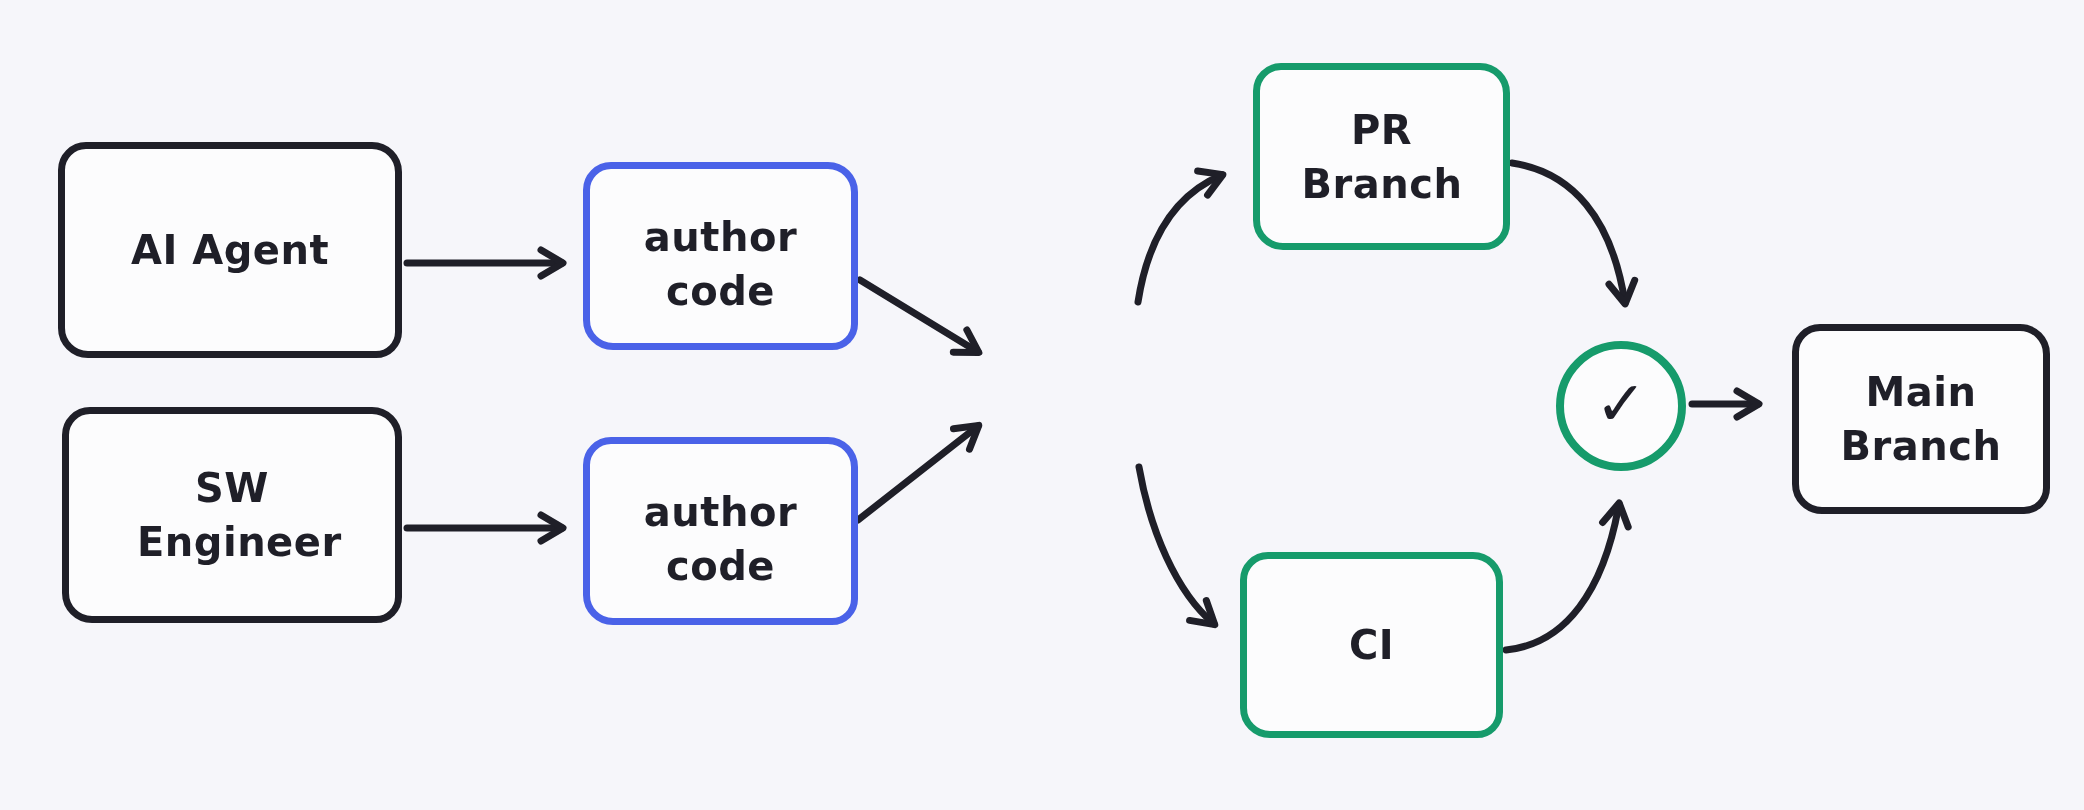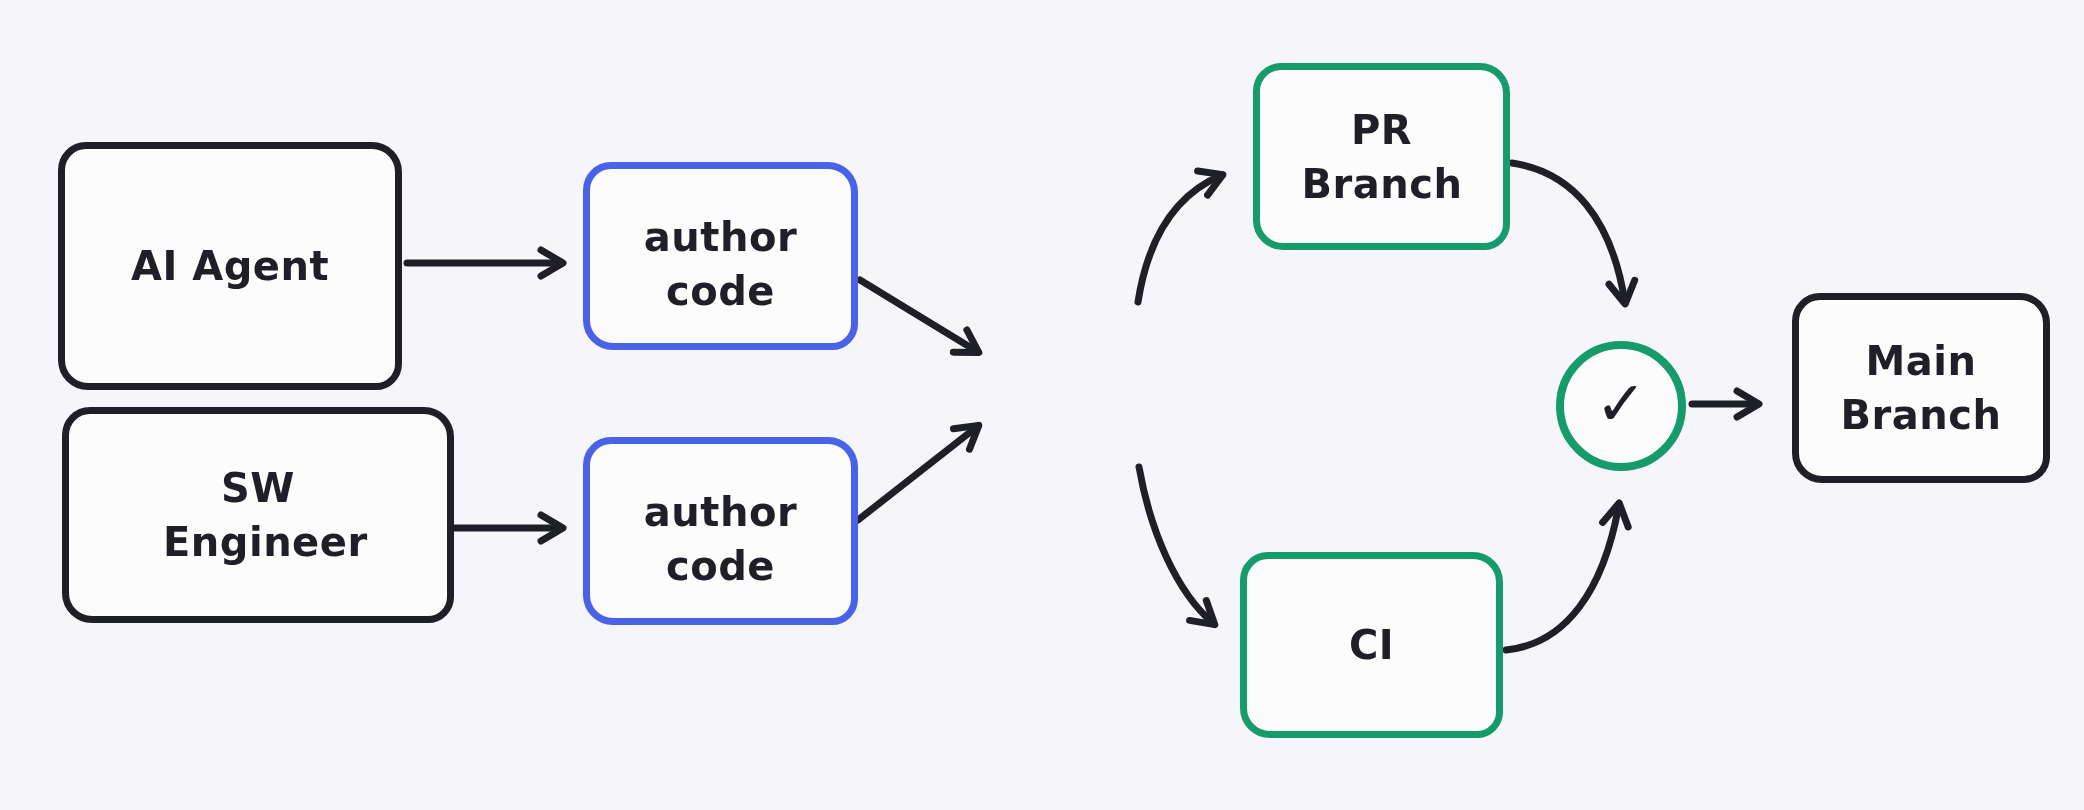--- a/index.html
+++ b/index.html
@@ -99,25 +99,25 @@
     <path class="arrow" marker-end="url(#ah)" d="M407,528 L562,528"></path>
     <path class="arrow" marker-end="url(#ah)" d="M860,280 L978,352"></path>
     <path class="arrow" marker-end="url(#ah)" d="M858,520 L978,426"></path>
     <path class="arrow" marker-end="url(#ah)" d="M1138,302 C1148,238 1176,194 1222,175"></path>
     <path class="arrow" marker-end="url(#ah)" d="M1139,467 C1150,530 1176,592 1214,624"></path>
     <path class="arrow" marker-end="url(#ah)" d="M1512,163 C1572,172 1612,218 1625,303"></path>
     <path class="arrow" marker-end="url(#ah)" d="M1506,650 C1566,644 1604,590 1619,504"></path>
     <path class="arrow" marker-end="url(#ah)" d="M1692,404 L1758,404"></path>
   </svg>
 
-  <div class="node black" style="left:58px; top:142px; width:344px; height:248px;">
+  <div class="node black" style="left:58px; top:142px; width:344px; height:216px;">
     <span class="label">AI Agent</span>
   </div>
 
-  <div class="node black" style="left:62px; top:407px; width:392px; height:216px;">
+  <div class="node black" style="left:62px; top:407px; width:340px; height:216px;">
     <span class="label w190">SW Engineer</span>
   </div>
 
   <div class="node blue" style="left:583px; top:162px; width:275px; height:188px;">
     <span class="label w170">author code</span>
   </div>
 
   <div class="node blue" style="left:583px; top:437px; width:275px; height:188px;">
     <span class="label w170">author code</span>
   </div>
@@ -128,17 +128,17 @@
   </div>
 
   <div class="node green" style="left:1240px; top:552px; width:263px; height:186px;text-align:right;">
     <span class="label">CI</span>
   </div>
 
   <div class="check-node">
     <span class="check-glyph">✓</span>
   </div>
 
-  <div class="node black" style="left:1792px; top:293px; width:258px; height:190px;">
+  <div class="node black" style="left:1792px; top:324px; width:258px; height:190px;">
     <span class="label w190">Main Branch</span>
   </div>
 
 </div>
 
 </body></html>

